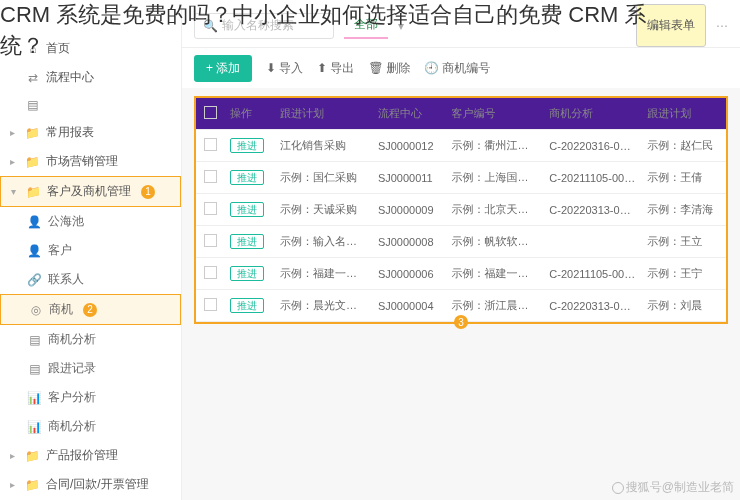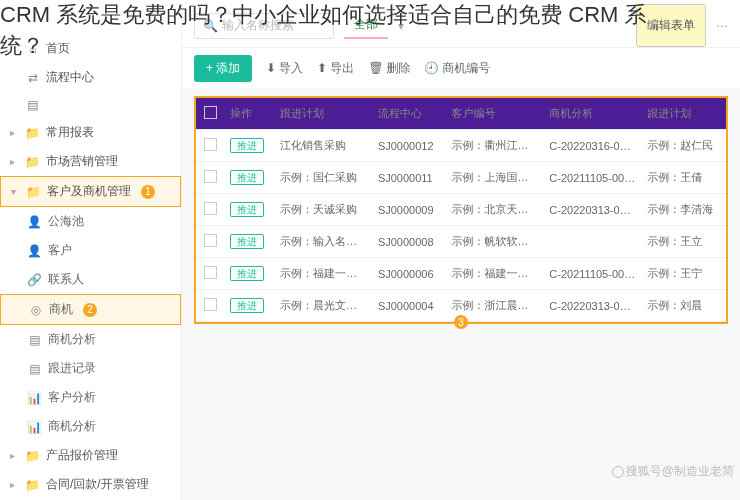--- a/index.html
+++ b/index.html
@@ -25,21 +25,21 @@
 .btn-add{background:#1abc9c;color:#fff;padding:5px 12px;border-radius:3px;cursor:pointer;display:flex;align-items:center;gap:3px}
 .tb-link{color:#666;cursor:pointer;display:flex;align-items:center;gap:3px}
 .table-wrap{margin:8px 12px;border:2px solid #f5a623;background:#fff;position:relative}
 table{width:100%;border-collapse:collapse}
 th,td{padding:8px 6px;border-bottom:1px solid #eee;text-align:left;color:#666;font-size:11px;white-space:nowrap;overflow:hidden;text-overflow:ellipsis;max-width:90px}
 th{background:#4c1d95;color:#888;font-weight:normal}
 th:first-child,td:first-child{width:28px;text-align:center}
 .chk{width:13px;height:13px;border:1px solid #ccc;display:inline-block}
 .tag{border:1px solid #1abc9c;color:#1abc9c;padding:1px 6px;border-radius:2px;font-size:10px}
 .footer-badge{position:absolute;bottom:-7px;left:50%;transform:translateX(-50%);width:14px;height:14px;border-radius:50%;background:#f5a623;color:#fff;display:flex;align-items:center;justify-content:center;font-size:10px}
-.watermark{position:absolute;bottom:20px;right:6px;color:#bbb;font-size:11px}
+.watermark{position:absolute;bottom:4px;right:6px;color:#bbb;font-size:11px}
 .wm-logo{display:inline-block;width:12px;height:12px;border:1px solid #bbb;border-radius:6px;margin-right:2px;vertical-align:middle}
 </style>
 </head>
 <body>
 
 <div class="overlay-title">CRM 系统是免费的吗？中小企业如何选择适合自己的免费 CRM 系统？</div>
 
 <div class="app">
   <div class="sidebar" id="sidebar">
       <div class="sb-item">

